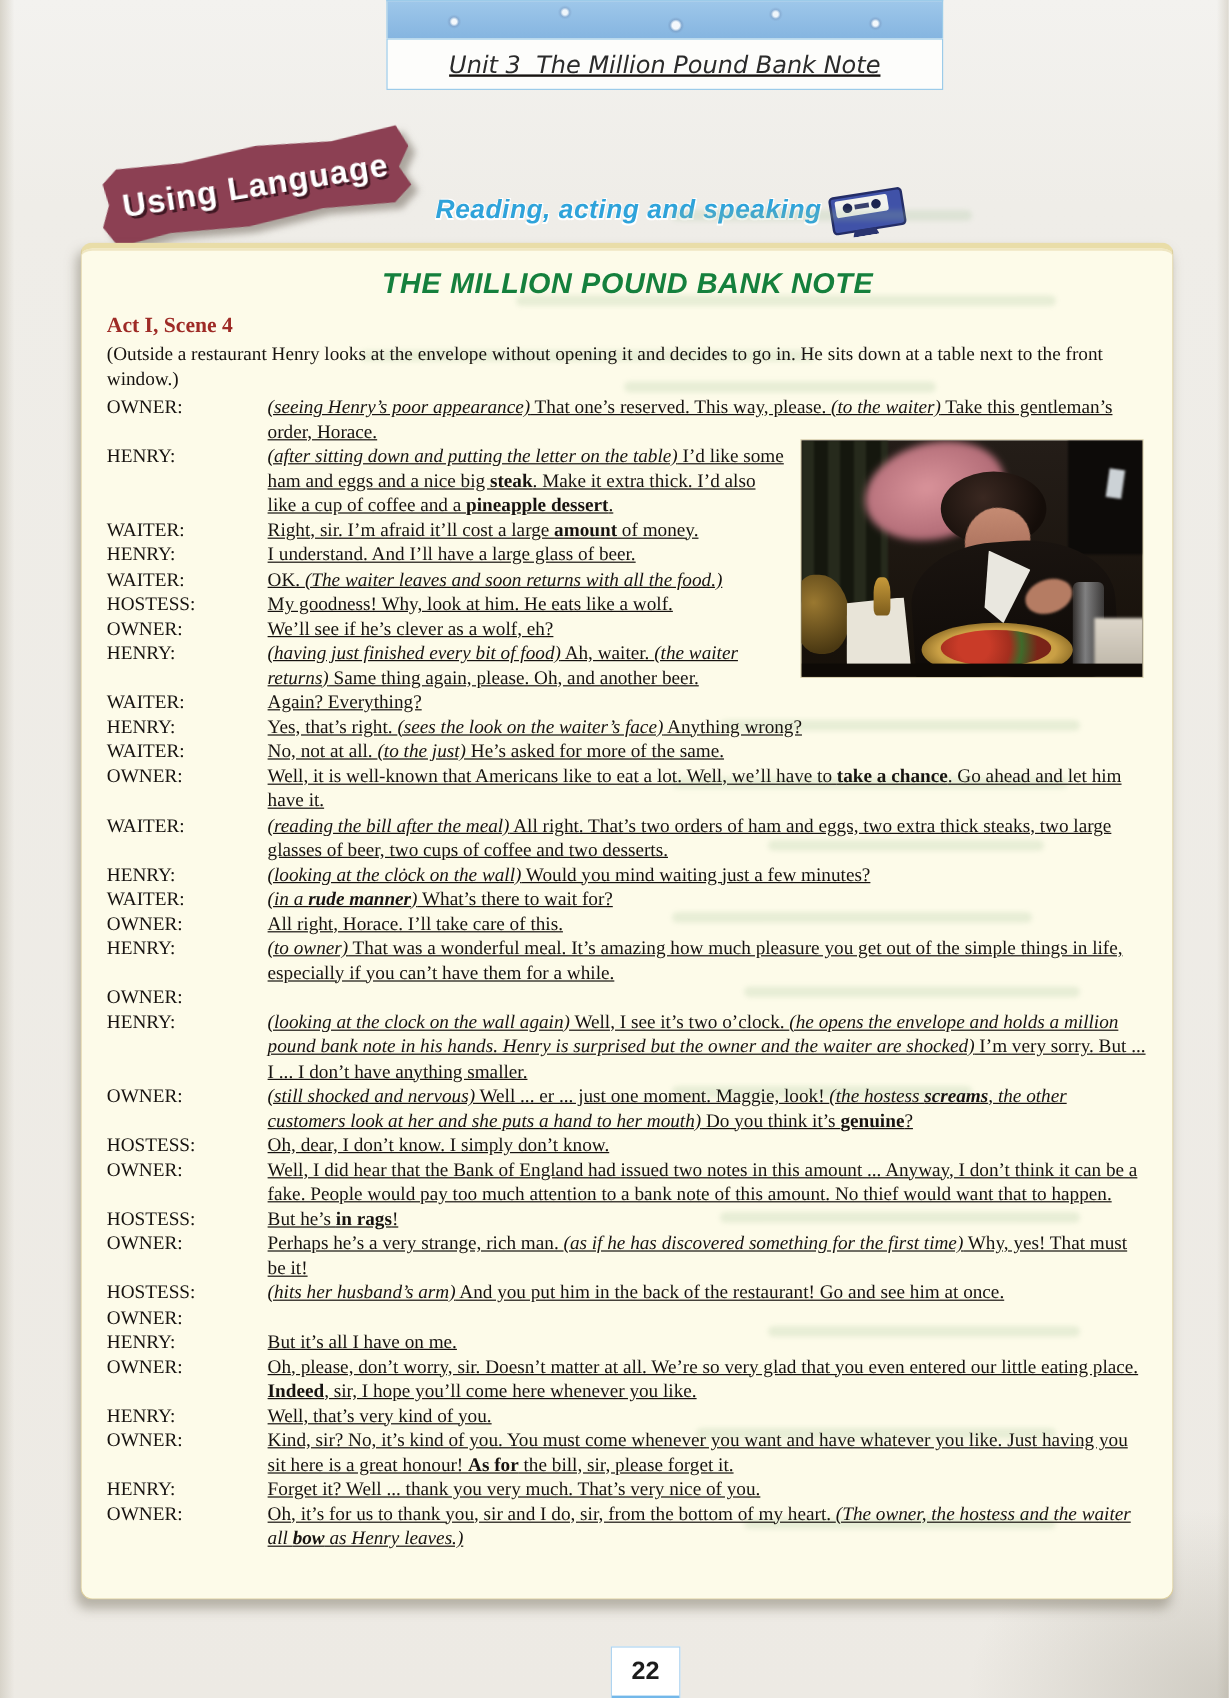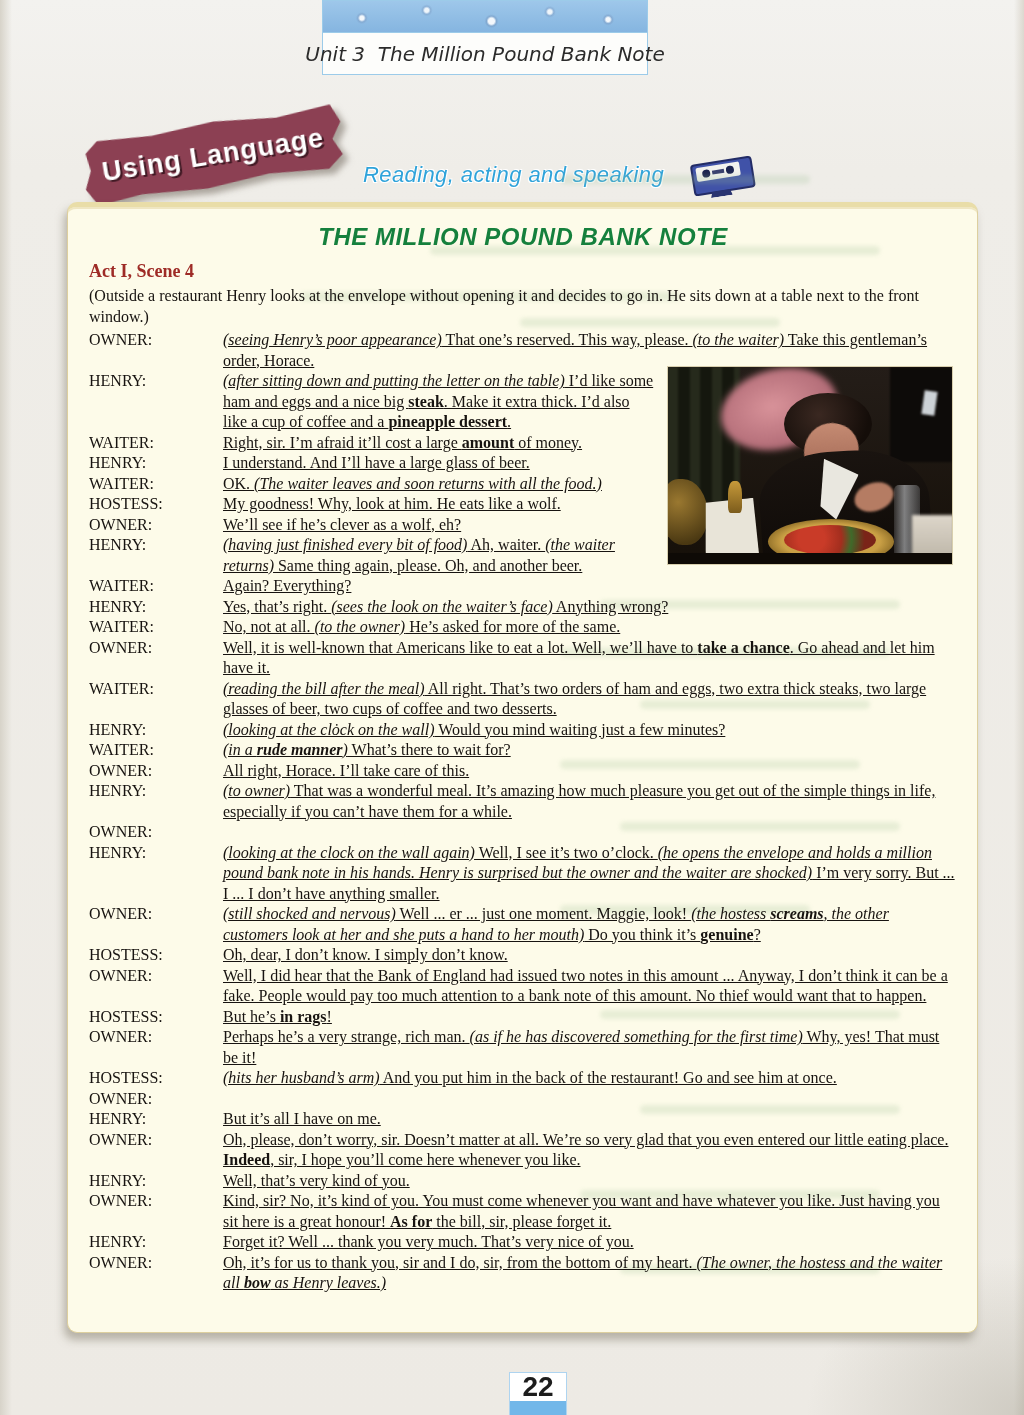--- a/index.html
+++ b/index.html
@@ -9,21 +9,21 @@
     font-family:"Liberation Serif",serif;color:#171310;
   }
   .edge-left{position:absolute;left:0;top:0;width:12px;height:100%;
     background:linear-gradient(90deg,#d7d3c9,rgba(239,237,232,0));}
   .edge-right{position:absolute;right:0;top:0;width:10px;height:100%;
     background:linear-gradient(270deg,#dcd8cf,rgba(239,237,232,0));}
   .corner-shade{position:absolute;right:0;bottom:0;width:220px;height:160px;
     background:radial-gradient(ellipse at 100% 100%,rgba(150,145,130,.35),transparent 70%);}
 
   
-  .unit-header{position:absolute;left:322px;top:0;width:326px;}
+  .unit-header{position:absolute;left:322px;top:0;width:464px;text-decoration:underline;}
   .unit-photo{height:31px;border:1px solid #9ccbe9;border-bottom:none;
     background:
       radial-gradient(circle at 12% 55%,rgba(255,255,255,.9) 2px,rgba(120,150,190,.45) 4px,transparent 6px),
       radial-gradient(circle at 32% 30%,rgba(255,255,255,.85) 2px,rgba(120,150,190,.4) 4px,transparent 6px),
       radial-gradient(circle at 52% 65%,rgba(255,255,255,.9) 3px,rgba(110,140,180,.4) 5px,transparent 7px),
       radial-gradient(circle at 70% 35%,rgba(255,255,255,.85) 2px,rgba(120,150,190,.4) 4px,transparent 6px),
       radial-gradient(circle at 88% 60%,rgba(255,255,255,.9) 2px,rgba(120,150,190,.45) 4px,transparent 6px),
       linear-gradient(180deg,#9ec7ea,#85b5e0);}
   .unit-label{height:41px;background:#fdfdfb;border:1px solid #9ccbe9;
     display:flex;align-items:center;justify-content:center;
@@ -34,21 +34,21 @@
   .banner-wrap{position:absolute;left:82px;top:122px;width:262px;height:66px;
     transform:rotate(-9deg);filter:drop-shadow(5px 6px 3px rgba(115,105,95,.55));}
   .banner{width:100%;height:100%;background:#8c4053;
     clip-path:polygon(2% 18%,7% 2%,28% 7%,52% 0%,76% 9%,97% 2%,100% 30%,96% 54%,99% 79%,93% 98%,70% 91%,46% 99%,21% 92%,4% 99%,0% 72%,3% 45%);
     display:flex;align-items:center;justify-content:center;}
   .banner span{color:#ffffff;font-family:"Liberation Sans",sans-serif;font-weight:bold;
     font-size:27px;letter-spacing:1px;text-shadow:2px 2px 0 rgba(55,20,30,.9);}
 
   
   .subtitle{position:absolute;left:363px;top:162px;
-    font-family:"Liberation Sans",sans-serif;font-weight:normal;font-style:italic;
+    font-family:"Liberation Sans",sans-serif;font-weight:bold;font-style:italic;
     font-size:22px;letter-spacing:.4px;color:#2fa3da;
     text-shadow:1px 1px 0 #fff,-1px 1px 0 #fff,1px -1px 0 #fff;}
   .cassette{position:absolute;left:690px;top:157px;width:66px;height:40px;transform:rotate(-9deg);}
   .cassette .body{position:absolute;inset:3px 2px 5px 2px;background:#4052a8;
     border:2px solid #232c66;border-radius:4px;}
   .cassette .label{position:absolute;left:7px;top:7px;width:44px;height:14px;background:#f2f2ee;
     border-radius:2px;}
   .cassette .reel{position:absolute;top:3px;width:8px;height:8px;border-radius:50%;
     background:#1c2450;}
   .cassette .reel.l{left:6px}.cassette .reel.r{right:6px}
@@ -114,22 +114,22 @@
     clip-path:polygon(6% 4%,94% 0,100% 100%,0 100%);transform:rotate(-3deg);filter:blur(.4px);}
   .ph-bottle{left:60px;top:114px;width:14px;height:32px;border-radius:40% 40% 20% 20%;
     background:linear-gradient(180deg,#c79a3a,#7c5c1c);}
   .ph-pot{left:-6px;top:112px;width:46px;height:66px;border-radius:35% 55% 45% 45%;
     background:radial-gradient(circle at 35% 35%,#9a7830,#4a3812 80%);}
   .ph-tablefront{left:0;top:186px;width:100%;height:12px;background:#0e0a06;}
 
   
   .page-footer{position:absolute;left:509px;top:1372px;width:58px;height:43px;
     box-sizing:border-box;border:1px solid #aed4f0;background:#ffffff;}
-  .pn-white{height:28px;display:flex;align-items:center;justify-content:center;
-    font-family:"Liberation Sans",sans-serif;font-weight:bold;font-size:28px;color:#1c1c1c;}
+  .pn-white{height:40px;display:flex;align-items:center;justify-content:center;
+    font-family:"Liberation Sans",sans-serif;font-weight:bold;font-size:21px;color:#1c1c1c;}
   .pn-blue{height:17px;background:#72b7e9;}
   b{font-weight:bold;}
 </style>
 </head>
 <body>
 
 <div class="edge-left"></div>
 <div class="edge-right"></div>
 <div class="corner-shade"></div>
 
@@ -213,21 +213,21 @@
       <div class="dialogue-row">
         <div class="speaker">WAITER:</div>
         <div class="text">Again? Everything?</div>
       </div>
       <div class="dialogue-row">
         <div class="speaker">HENRY:</div>
         <div class="text">Yes, that’s right. <i>(sees the look on the waiter’s face)</i> Anything wrong?</div>
       </div>
       <div class="dialogue-row">
         <div class="speaker">WAITER:</div>
-        <div class="text">No, not at all. <i>(to the owner)</i> He’s asked for more of the same.</div>
+        <div class="text">No, not at all. <i>(to the just)</i> He’s asked for more of the same.</div>
       </div>
       <div class="dialogue-row">
         <div class="speaker">OWNER:</div>
         <div class="text">Well, it is well-known that Americans like to eat a lot. Well, we’ll have to <b>take a chance</b>. Go ahead and let him have it.</div>
       </div>
       <div class="dialogue-row">
         <div class="speaker">WAITER:</div>
         <div class="text"><i>(reading the bill after the meal)</i> All right. That’s two orders of ham and eggs, two extra thick steaks, two large glasses of beer, two cups of coffee and two desserts.</div>
       </div>
       <div class="dialogue-row">

